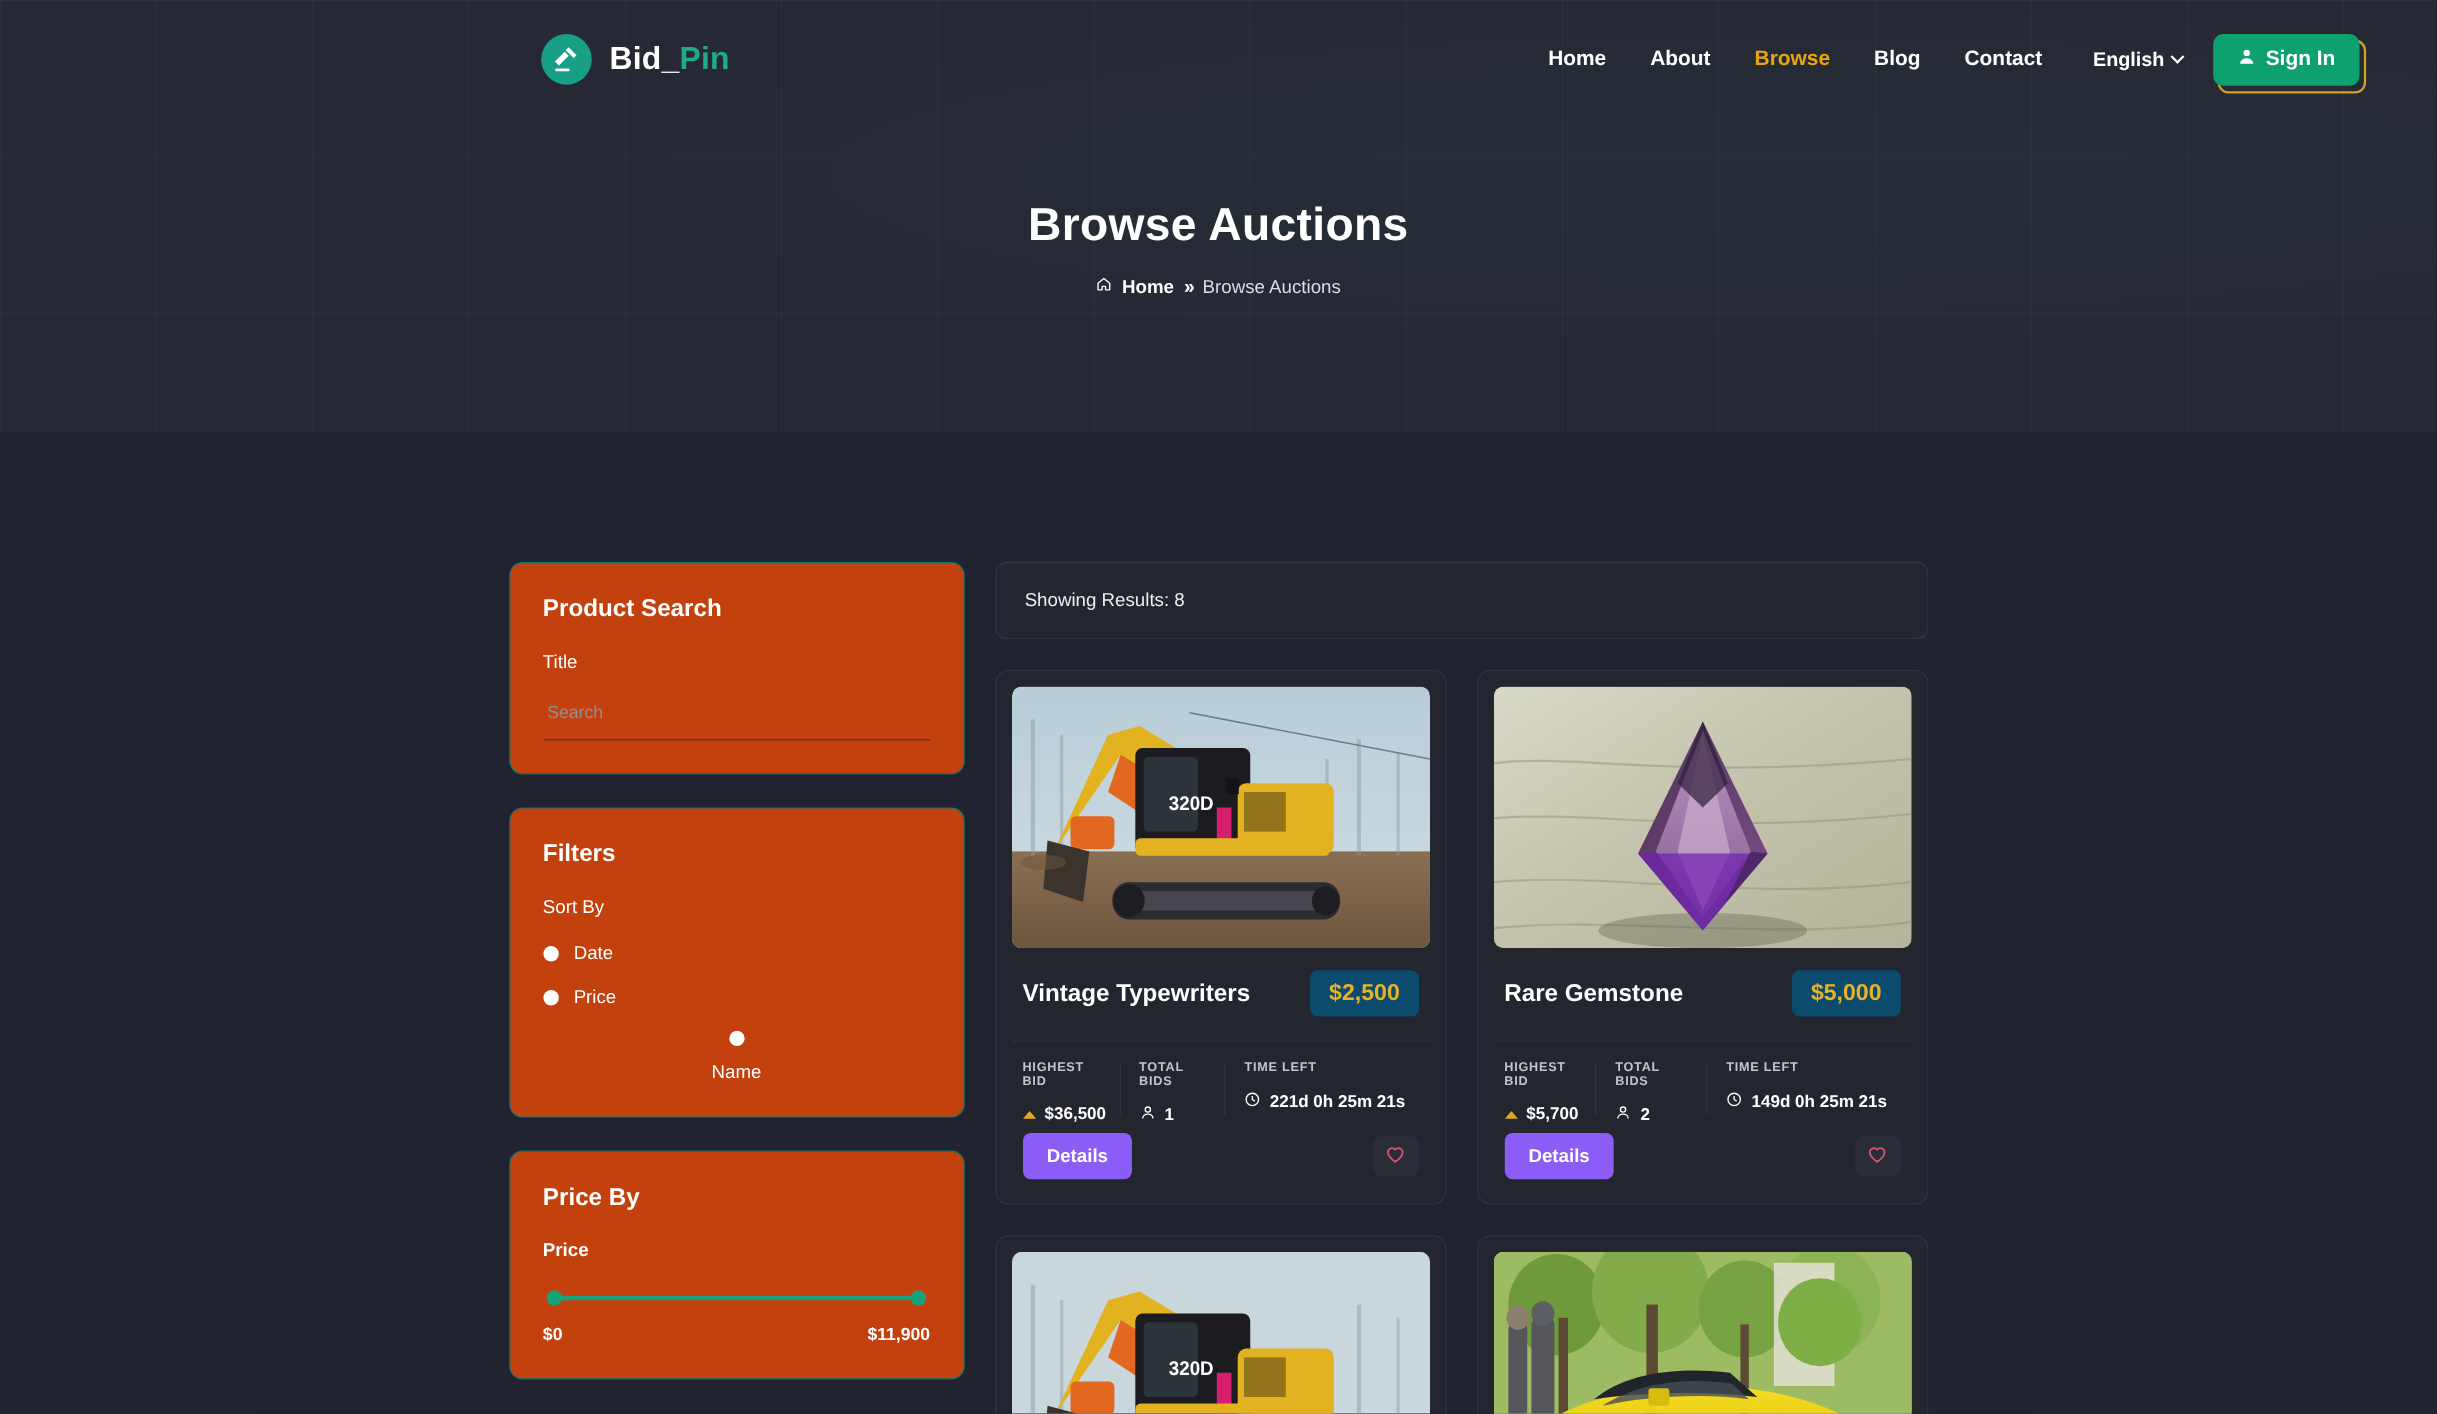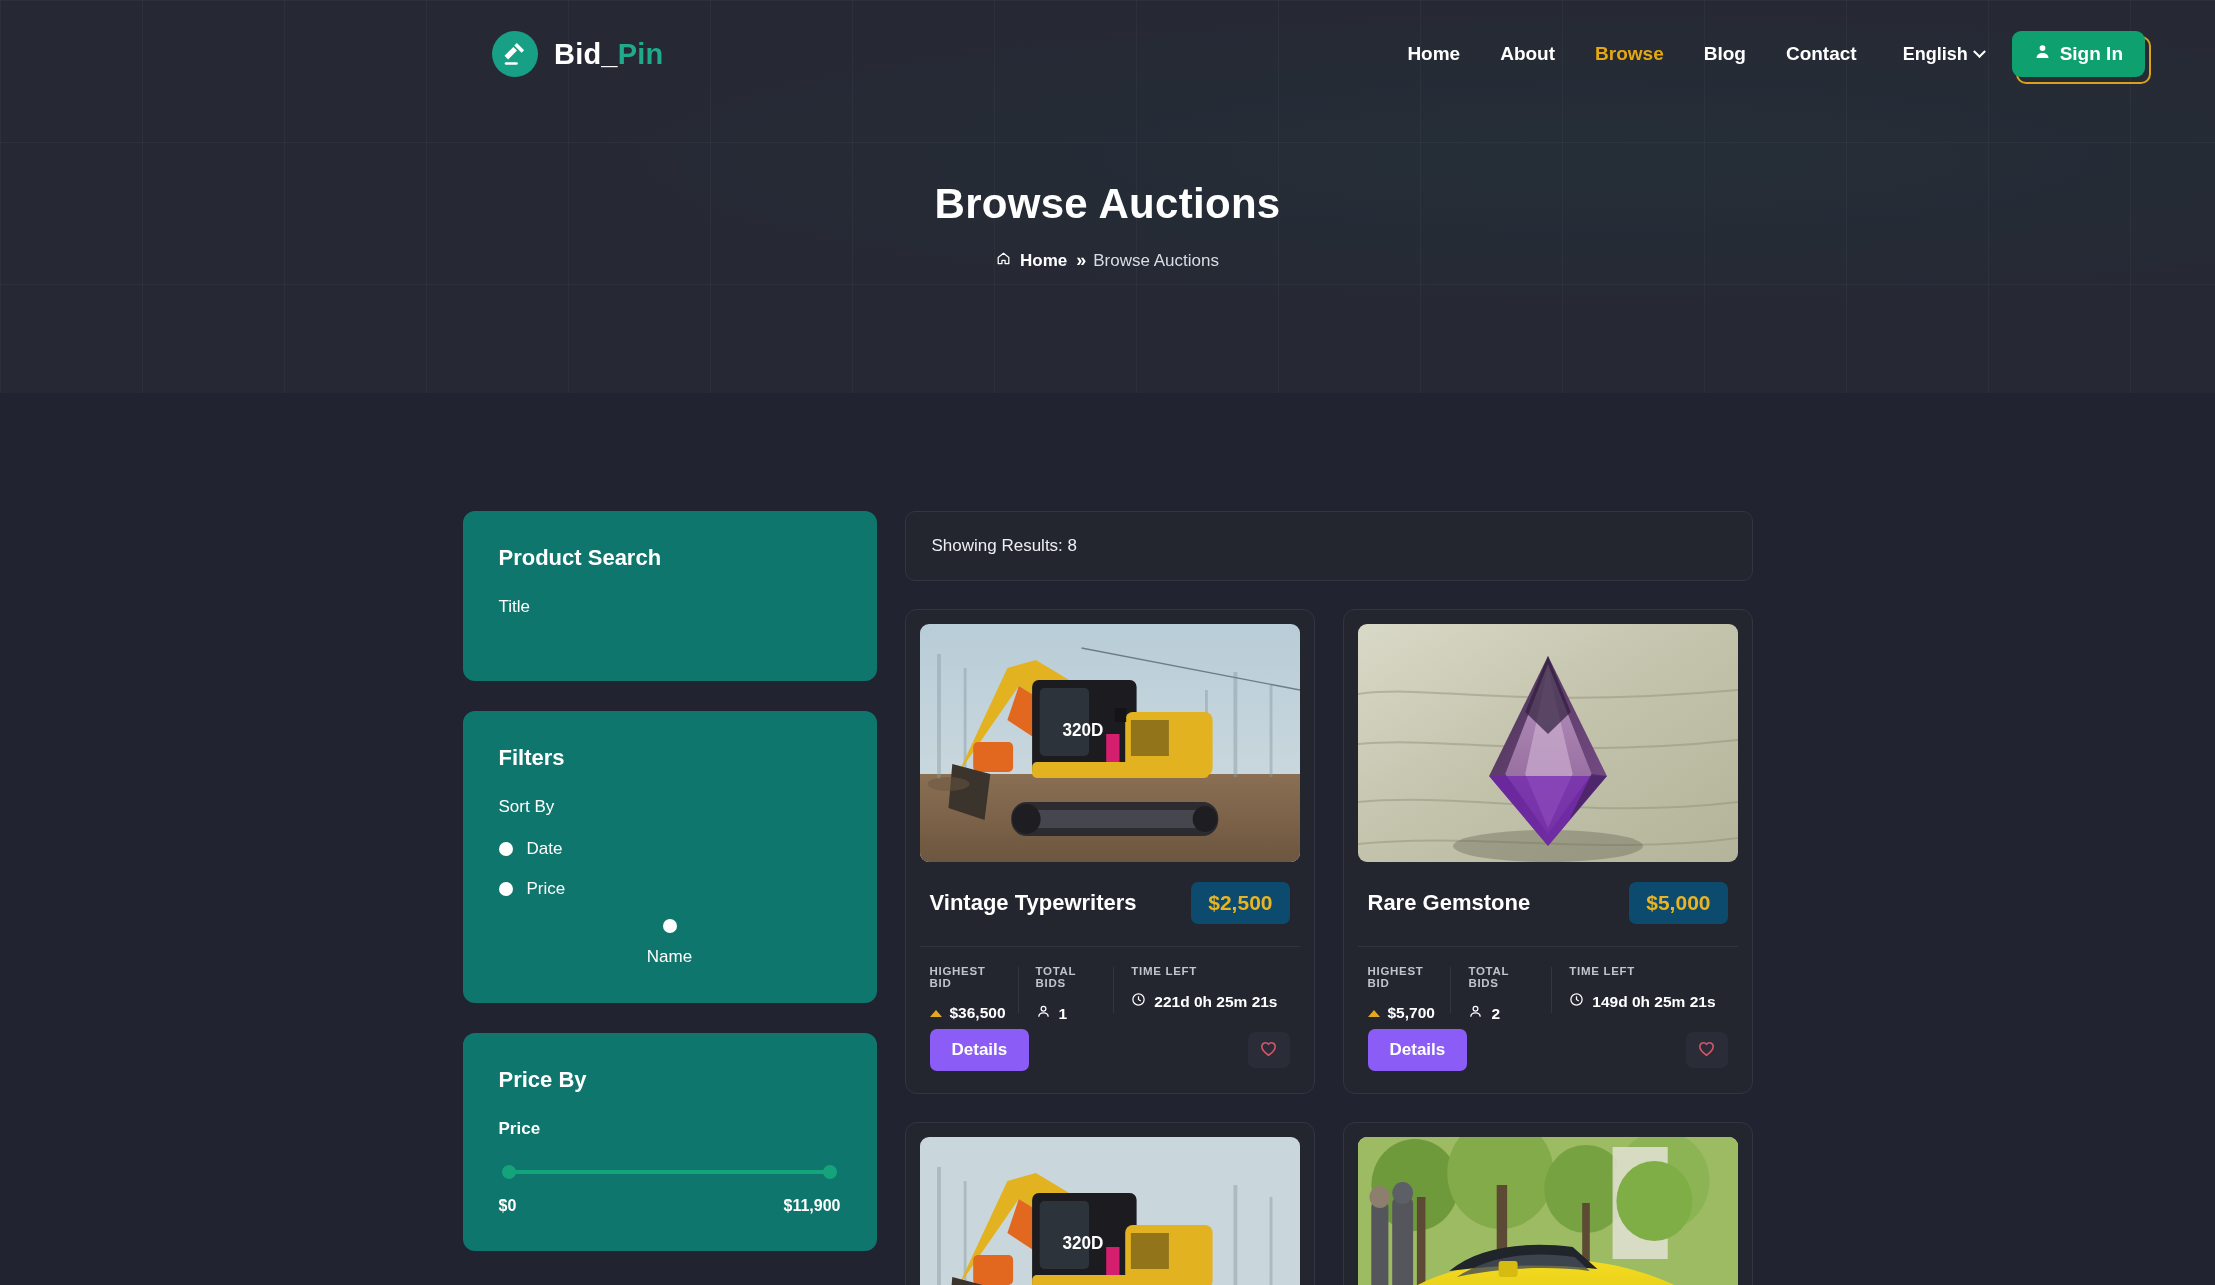--- a/index.html
+++ b/index.html
@@ -90,22 +90,22 @@
 
   
   .main {
     position: relative;
     display: flex; gap: 28px;
     padding: 118px 0 0 0;
     margin: 0 auto; width: 1290px;
   }
   .sidebar { width: 414px; flex: 0 0 414px; display: flex; flex-direction: column; gap: 30px; }
   .card {
-    background: #0f766e;
-    border: 6px solid #0f766e;
+    background: #c2410c;
+    border: 1px solid #0f766e;
     border-radius: 12px;
     padding: 28px 30px 30px;
   }
   .card-title { color: #fff; font-size: 22px; font-weight: 800; margin-bottom: 26px; }
   .field-label { color: #fff; font-size: 17px; font-weight: 400; margin-bottom: 28px; }
   .uline-input {
     width: 100%; background: transparent; border: none;
     border-bottom: 1px solid #3a3c49;
     color: #fff; font-size: 16px; padding: 0 0 14px 4px;
     font-family: "Liberation Sans", sans-serif; outline: none;
@@ -241,20 +241,21 @@
     </div>
   </div>
 
   <div class="main">
 
     <aside class="sidebar">
 
       <section class="card">
         <div class="card-title">Product Search</div>
         <div class="field-label">Title</div>
+        <input class="uline-input" type="text" placeholder="Search" style="">
       </section>
 
       <section class="card">
         <div class="card-title">Filters</div>
         <div class="sort-label">Sort By</div>
         <label class="radio-row">
           <span class="radio-dot"></span>
           <span class="radio-text">Date</span>
         </label>
         <label class="radio-row">

